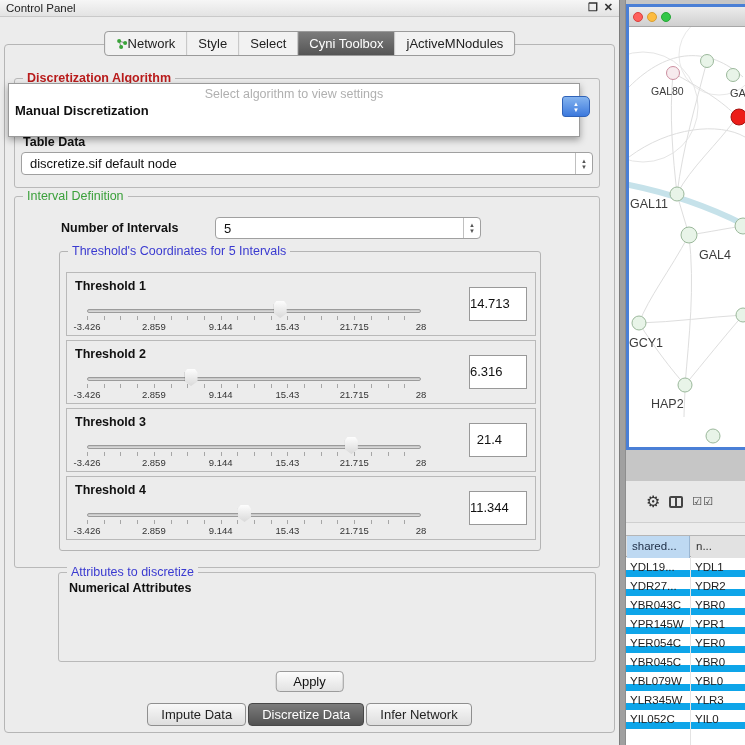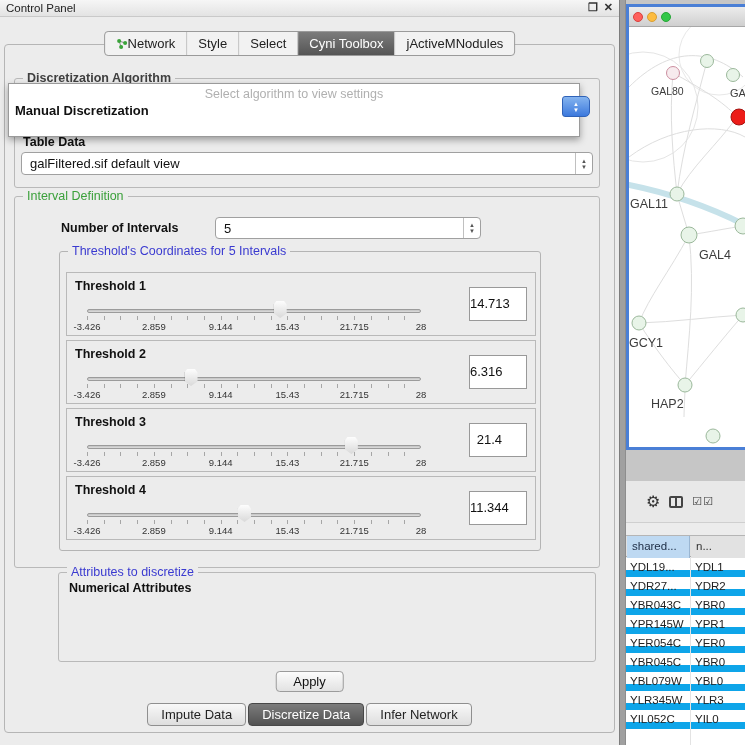--- a/index.html
+++ b/index.html
@@ -23,21 +23,21 @@
     background:#f2f2f2;z-index:8;}
   .tab{padding:4px 11px;font-size:13px;color:#222;border-left:1px solid #c4c4c4;
     display:flex;align-items:center;gap:0;white-space:nowrap;}
   .tab:first-child{border-left:none;}
   .tab.selected{background:linear-gradient(#7c7c7c,#555);color:#fff;}
 
   
   .group{position:absolute;border:1px solid #b9b9b9;border-radius:3px;}
   .group-title{position:absolute;top:-8px;left:8px;background:#ececec;padding:0 4px;
     font-size:12.5px;white-space:nowrap;}
-  .group-title.black{color:#404040;font-weight:bold;}
+  .group-title.black{color:#b91c1c;font-weight:bold;}
   .group-title.green{color:#3aa03a;}
   .group-title.blue{color:#3a3ad0;}
 
   
   .combo{position:absolute;background:#fff;border:1px solid #a0a0a0;border-radius:4px;
     display:flex;align-items:center;}
   .combo .combo-value{flex:1;font-size:13px;padding-left:8px;color:#111;
     white-space:nowrap;overflow:hidden;}
   .stepper{width:17px;align-self:stretch;border-left:1px solid #c0c0c0;display:flex;
     flex-direction:column;justify-content:center;align-items:center;color:#555;}
@@ -178,21 +178,21 @@
       </div>
     <div class="tab">
         <span>jActiveMNodules</span>
       </div>
   </div>
 
   <div class="group" style="left:14px;top:78px;width:586px;height:110px;">
     <span class="group-title black">Discretization Algorithm</span>
     <span class="bold-label" style="left:8px;top:56px;">Table Data</span>
     <div class="combo" style="left:6px;top:73px;width:572px;height:23px;">
-      <span class="combo-value">galFiltered.sif default view</span>
+      <span class="combo-value">discretize.sif default node</span>
       <span class="stepper">
         <div>▲</div>
         <div>▼</div>
       </span>
     </div>
   </div>
 
   <div class="popup">
     <div class="popup-placeholder">Select algorithm to view settings</div>
     <div class="popup-item bold">Manual Discretization</div>

